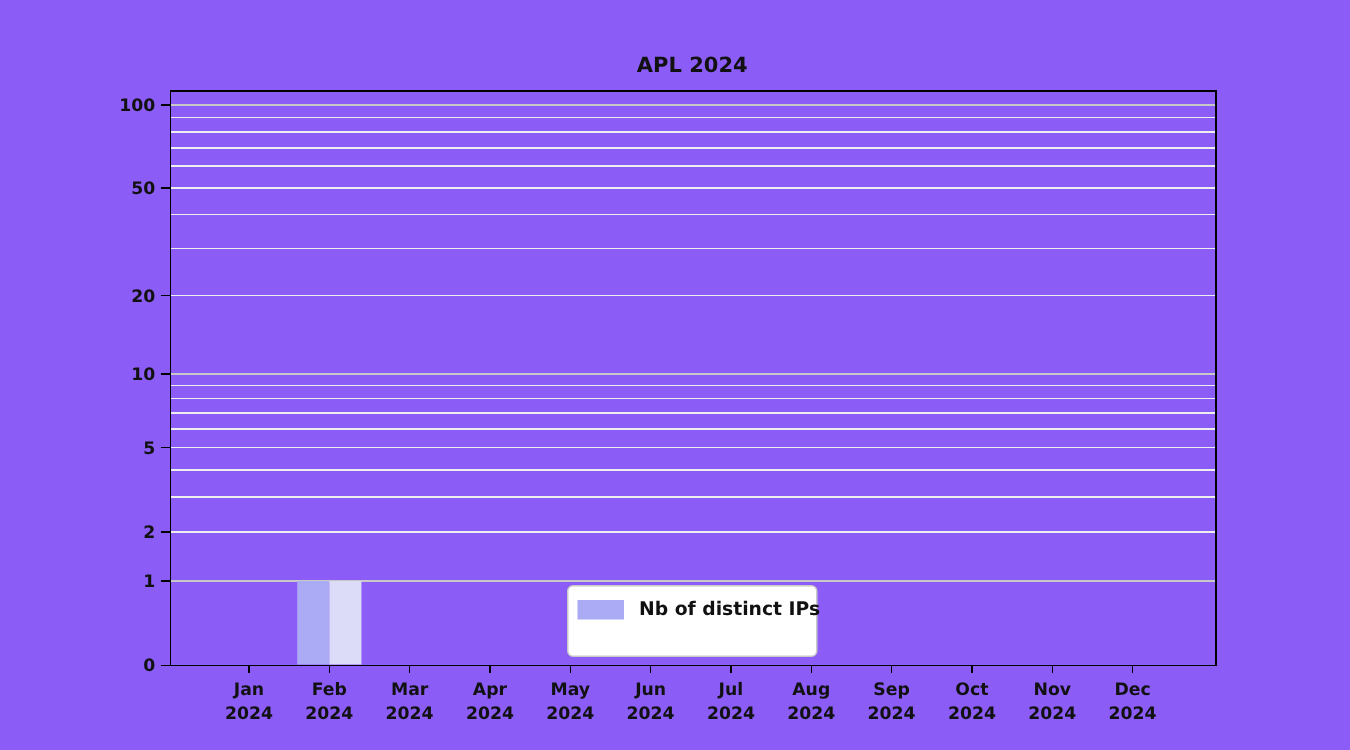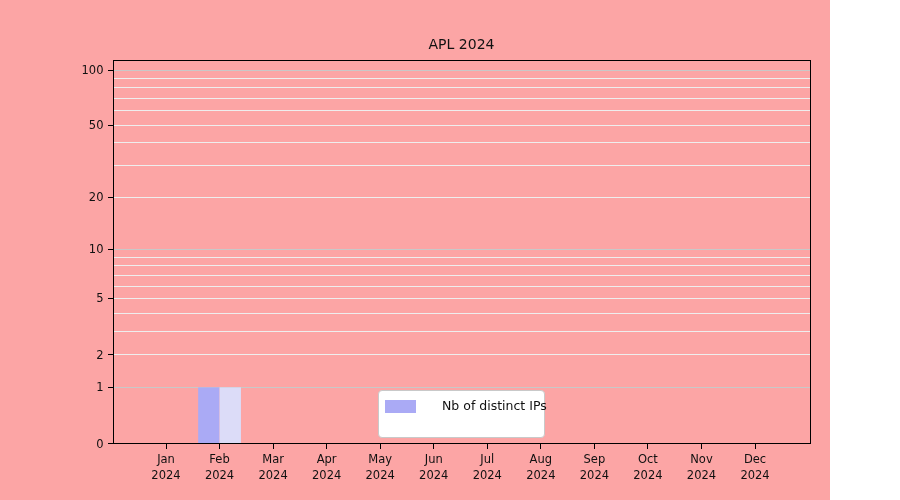--- a/index.html
+++ b/index.html
@@ -3,24 +3,25 @@
 <meta charset="utf-8">
 <style>
   html, body {
     margin: 0;
     padding: 0;
     background: #ffffff;
     font-family: "DejaVu Sans", "Liberation Sans", sans-serif;
   }
   .figure {
     position: relative;
-    width: 830px;
+    width: 900px;
     height: 500px;
-    background: #fca5a5;
+    background: #8b5cf6;
     overflow: hidden;
+    font-weight: bold;
   }
   .chart-title {
     position: absolute;
     left: 113px;
     top: 36px;
     width: 697px;
     text-align: center;
     font-size: 14px;
     color: #111111;
   }
@@ -41,21 +42,20 @@
     border-radius: 4px;
     padding: 7px 6px 6px 6px;
     display: flex;
     flex-direction: column;
     justify-content: space-between;
   }
   .legend-row {
     display: flex;
     align-items: center;
     height: 16px;
-    gap: 16px;
   }
   .legend-swatch {
     display: inline-block;
     width: 31px;
     height: 13px;
     margin-right: 10px;
     flex: 0 0 auto;
   }
   .legend-label {
     font-size: 12.5px;

